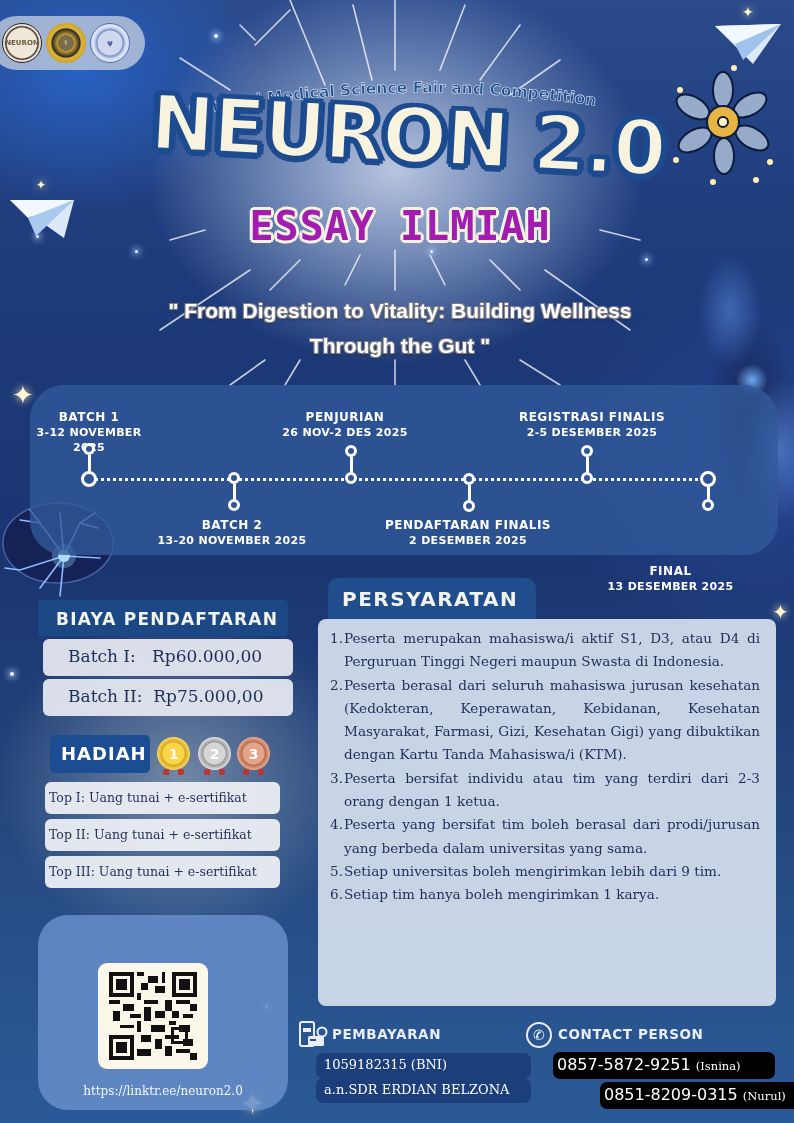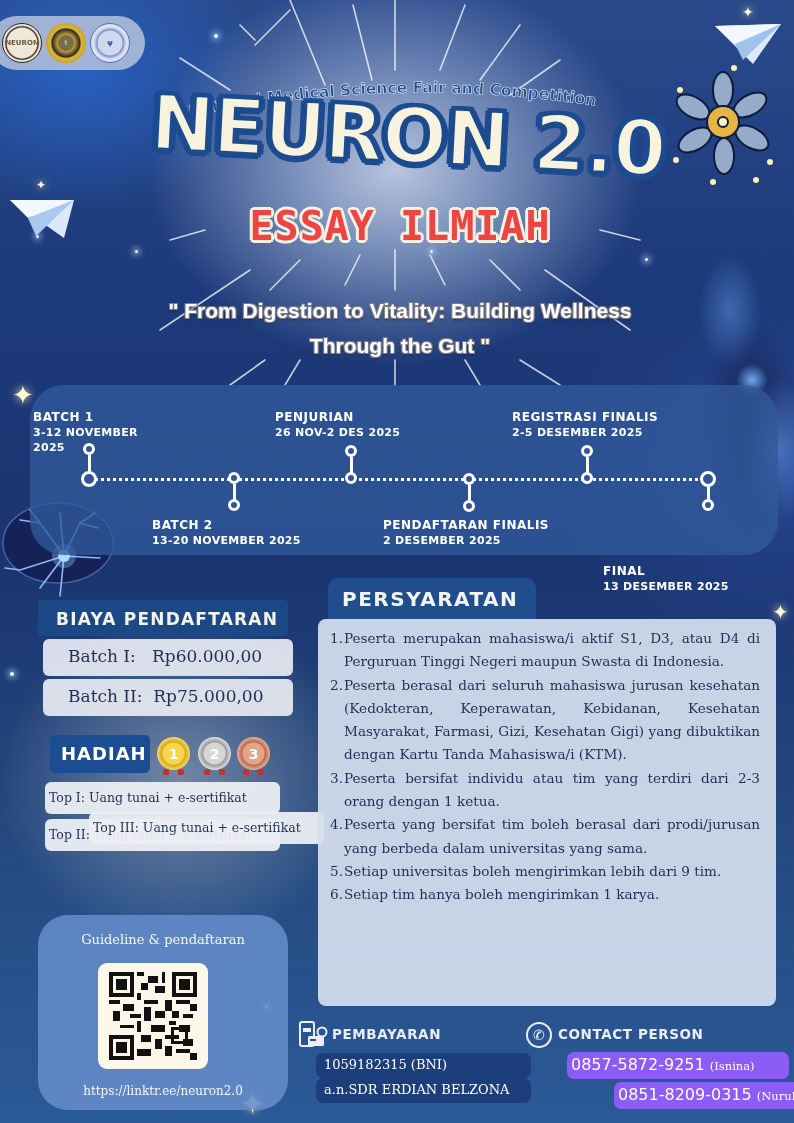--- a/index.html
+++ b/index.html
@@ -38,21 +38,21 @@
     position: absolute; left: 148px; top: 98px; width: 520px; text-align: center;
     font-family: "DejaVu Sans", sans-serif; font-weight: bold; font-size: 76px; letter-spacing: -1px;
     color: #f7f3df; transform: rotate(3deg);
     -webkit-text-stroke: 3px #1c4b8f;
     text-shadow: 0 0 0 #1c4b8f, 3px 3px 0 #1c4b8f, -3px 3px 0 #1c4b8f, 3px -3px 0 #1c4b8f, -3px -3px 0 #1c4b8f, 0 5px 0 #1c4b8f, 5px 0 0 #1c4b8f, -5px 0 0 #1c4b8f;
     line-height: 1;
   }
   .event-type {
     position: absolute; left: 235px; top: 203px; width: 330px; text-align: center;
     font-family: "DejaVu Sans Mono", monospace; font-weight: bold; font-size: 40px; letter-spacing: 1px;
-    color: #ef4444;
+    color: #a21caf;
     text-shadow: 2px 2px 0 #f4f1e0, -2px 2px 0 #f4f1e0, 2px -2px 0 #f4f1e0, -2px -2px 0 #f4f1e0, 0 3px 0 #f4f1e0, 3px 0 0 #f4f1e0, -3px 0 0 #f4f1e0, 0 -3px 0 #f4f1e0;
   }
   .theme {
     position: absolute; left: 60px; top: 293px; width: 680px; text-align: center;
     font-family: "Liberation Sans", sans-serif; font-weight: bold; font-size: 21px; line-height: 35px; color: #ffffff;
     text-shadow: 1px 1px 0 #7a7b86, -1px 1px 0 #7a7b86, 1px -1px 0 #7a7b86, -1px -1px 0 #7a7b86, 0 2px 3px rgba(40,40,60,0.8);
   }
 
   
   .plane { position: absolute; }
@@ -65,21 +65,21 @@
       radial-gradient(ellipse 50px 90px at 90px 200px, rgba(100,150,230,0.6) 0%, rgba(40,70,150,0) 80%),
       radial-gradient(circle 16px at 62px 130px, rgba(120,180,255,0.9) 0%, rgba(40,70,150,0) 100%),
       radial-gradient(ellipse 60px 140px at 60px 180px, rgba(20,30,70,0.9) 0%, rgba(20,30,70,0) 80%);
   }
 
   
   .timeline-card {
     position: absolute; left: 30px; top: 385px; width: 748px; height: 170px;
     background: rgba(50,90,155,0.78); border-radius: 34px;
   }
-  .tl-item { position: absolute; text-align: left; color: #ffffff;
+  .tl-item { position: absolute; text-align: center; color: #ffffff;
     font-family: "DejaVu Sans", sans-serif; font-weight: bold; }
   .tl-item .tl-title { font-size: 12px; letter-spacing: 0.5px; line-height: 15px; }
   .tl-item .tl-date { font-size: 11px; letter-spacing: 0.3px; line-height: 15px; }
   .tl-line { position: absolute; left: 88px; top: 478px; width: 622px; height: 0; border-top: 3px dotted #ffffff; }
   .tl-node { position: absolute; width: 12px; height: 12px; border: 3px solid #ffffff; border-radius: 50%; background: #2f5596; }
   .tl-node.big { width: 16px; height: 16px; }
   .tl-stem { position: absolute; width: 3px; background: #ffffff; }
 
   
   .fee-header {
@@ -155,22 +155,22 @@
   }
   .pay-title { left: 332px; }
   .contact-title { left: 558px; text-align: center; }
   .pay-icon { position: absolute; left: 298px; top: 1020px; width: 30px; height: 30px; }
   .phone-icon { position: absolute; left: 526px; top: 1022px; width: 26px; height: 26px; border-radius: 50%; border: 2px solid #e9eef8; display:flex; align-items:center; justify-content:center; color:#e9eef8; font-size: 14px; }
   .pay-row {
     position: absolute; left: 316px; width: 215px; height: 25px; border-radius: 7px;
     background: #1c3e7b; color: #ffffff; font-family: "DejaVu Serif", serif; font-size: 13px; padding: 4px 0 0 8px;
   }
   .contact-row {
-    position: absolute; left: 567px; width: 222px; height: 27px; border-radius: 7px;
-    background: #8b5cf6; color: #ffffff; padding: 3px 0 16px 4px; white-space: nowrap;
+    position: absolute; left: 553px; width: 222px; height: 27px; border-radius: 7px;
+    background: #000000; color: #ffffff; padding: 3px 0 16px 4px; white-space: nowrap;
   }
   .contact-phone { font-family: "DejaVu Sans", sans-serif; font-size: 16px; }
   .contact-name { font-family: "DejaVu Serif", serif; font-size: 11.5px; }
   .sparkle { position: absolute; color: #fff8d6; text-shadow: 0 0 8px #fff2b0; font-family: "DejaVu Sans", sans-serif; }
 </style>
 </head>
 <body>
 
 <svg class="rays" viewBox="0 0 794 600">
   <g stroke="rgba(255,255,255,0.75)" stroke-width="1.6" stroke-linecap="round">
@@ -341,24 +341,23 @@
 <div class="fee-header">BIAYA PENDAFTARAN</div>
 <div class="fee-row" style="top:639px;">Batch I:   Rp60.000,00</div>
 <div class="fee-row" style="top:679px;">Batch II:  Rp75.000,00</div>
 
 <div class="prize-header">HADIAH</div>
 <div class="medal gold" style="left:157px;">1</div>
 <div class="medal silver" style="left:198px;">2</div>
 <div class="medal bronze" style="left:237px;">3</div>
 <div class="prize-row" style="top:782px;">Top I: Uang tunai + e-sertifikat</div>
 <div class="prize-row" style="top:819px;border-radius:6px;">Top II: Uang tunai + e-sertifikat</div>
-<div class="prize-row" style="top:812px;margin-left:44px;">Top III: Uang tunai + e-sertifikat</div>
+<div class="prize-row" style="top:856px;">Top III: Uang tunai + e-sertifikat</div>
 
 <div class="qr-card">
-  <div class="qr-title">Guideline &amp; pendaftaran</div>
   <div class="qr-box">
     <svg viewBox="0 0 25 25" width="92" height="88" shape-rendering="crispEdges">
       <rect width="25" height="25" fill="#fbf8ea"></rect>
       <g fill="#111">
         <rect x="0" y="0" width="7" height="7"></rect>
           <rect x="1" y="1" width="5" height="5" fill="#fbf8ea"></rect>
           <rect x="2" y="2" width="3" height="3"></rect>
         <rect x="18" y="0" width="7" height="7"></rect>
           <rect x="19" y="1" width="5" height="5" fill="#fbf8ea"></rect>
           <rect x="20" y="2" width="3" height="3"></rect>

